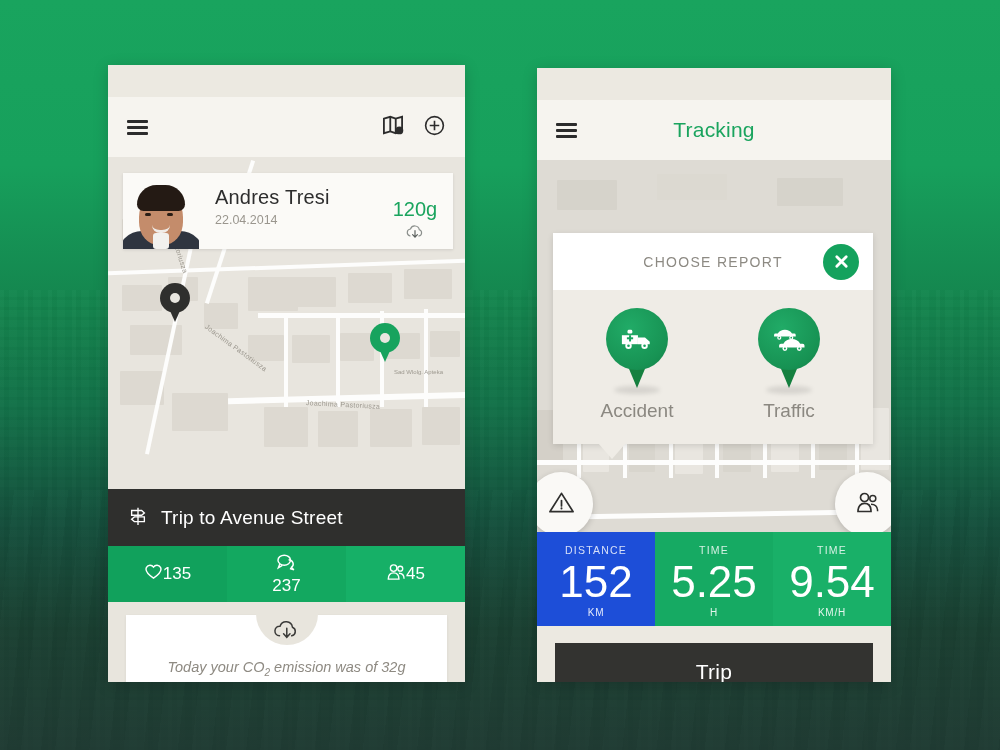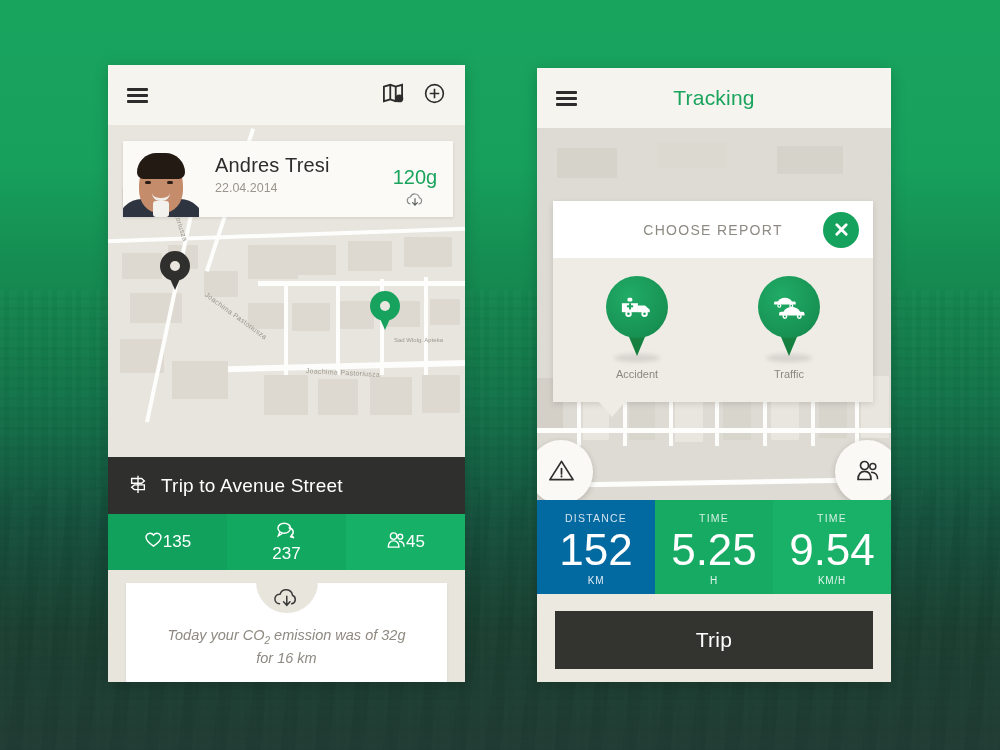--- a/index.html
+++ b/index.html
@@ -51,21 +51,21 @@
     overflow: hidden;
   }
   #phone-left  { left: 108px; top: 65px; width: 357px; height: 617px; }
   #phone-right { left: 537px; top: 68px; width: 354px; height: 614px; }
 
   
   .appbar {
     position: relative;
     height: 60px;
     background: #f6f4ef;
-    display: flex; align-items: center;
+    display: flex; align-items: center; margin-top: 32px;
   }
   .hamburger {
     width: 21px; height: 15px;
     margin-left: 19px;
     display: flex; flex-direction: column; justify-content: space-between;
     cursor: pointer;
   }
   .hamburger i { display:block; height: 3px; background: #2c2c2c; border-radius: 1px; }
   .appbar-title {
     position:absolute; left: 0; right: 0; text-align: center;
@@ -234,37 +234,37 @@
   }
   .report-item .mapin .glyph {
     position:absolute; left:0; top: 0; width: 62px; height: 62px;
     display:flex; align-items:center; justify-content:center;
   }
   .report-item .shadow {
     position:absolute; left:50%; bottom: 0px; transform: translateX(-50%);
     width: 46px; height: 8px; border-radius: 50%;
     background: rgba(0,0,0,.10); filter: blur(2px);
   }
-  .report-item .caption { font-size: 11px; color:#8b8881; margin-top: 6px; }
+  .report-item .caption { font-size: 19px; color:#8b8881; margin-top: 6px; }
 
   .fab {
     position:absolute; width: 64px; height: 64px; border-radius: 50%;
     background:#faf9f6;
     box-shadow: 0 2px 6px rgba(0,0,0,.18);
     display:flex; align-items:center; justify-content:center;
     cursor:pointer; z-index: 4;
   }
   #fab-report { left: -8px; bottom: -4px; }
   #fab-people { right: -8px; bottom: -4px; }
 
   .statsrow { display:flex; height: 94px; }
   .statsrow .cell {
     flex:1 1 0; color:#fff; text-align:center; padding-top: 12px;
   }
-  .statsrow .s1 { background:#0369a1; }
+  .statsrow .s1 { background:#1d4ed8; }
   .statsrow .s2 { background:#16aa63; }
   .statsrow .s3 { background:#19b068; }
   .statsrow .lab { font-size: 10.5px; letter-spacing: 1.2px; color: rgba(255,255,255,.82); }
   .statsrow .val { font-size: 44px; line-height: 1.1; margin-top: 2px; font-weight: 300; }
   .statsrow .unit { font-size: 10px; letter-spacing: .8px; color: rgba(255,255,255,.88); margin-top: 1px; }
 
   .stopwrap { height: 92px; background:#ece9e1; display:flex; align-items:center; padding: 0 18px; }
   .stopbtn {
     flex: 1 1 auto; height: 58px; background:#333330; color:#fff;
     display:flex; align-items:center; justify-content:center;

